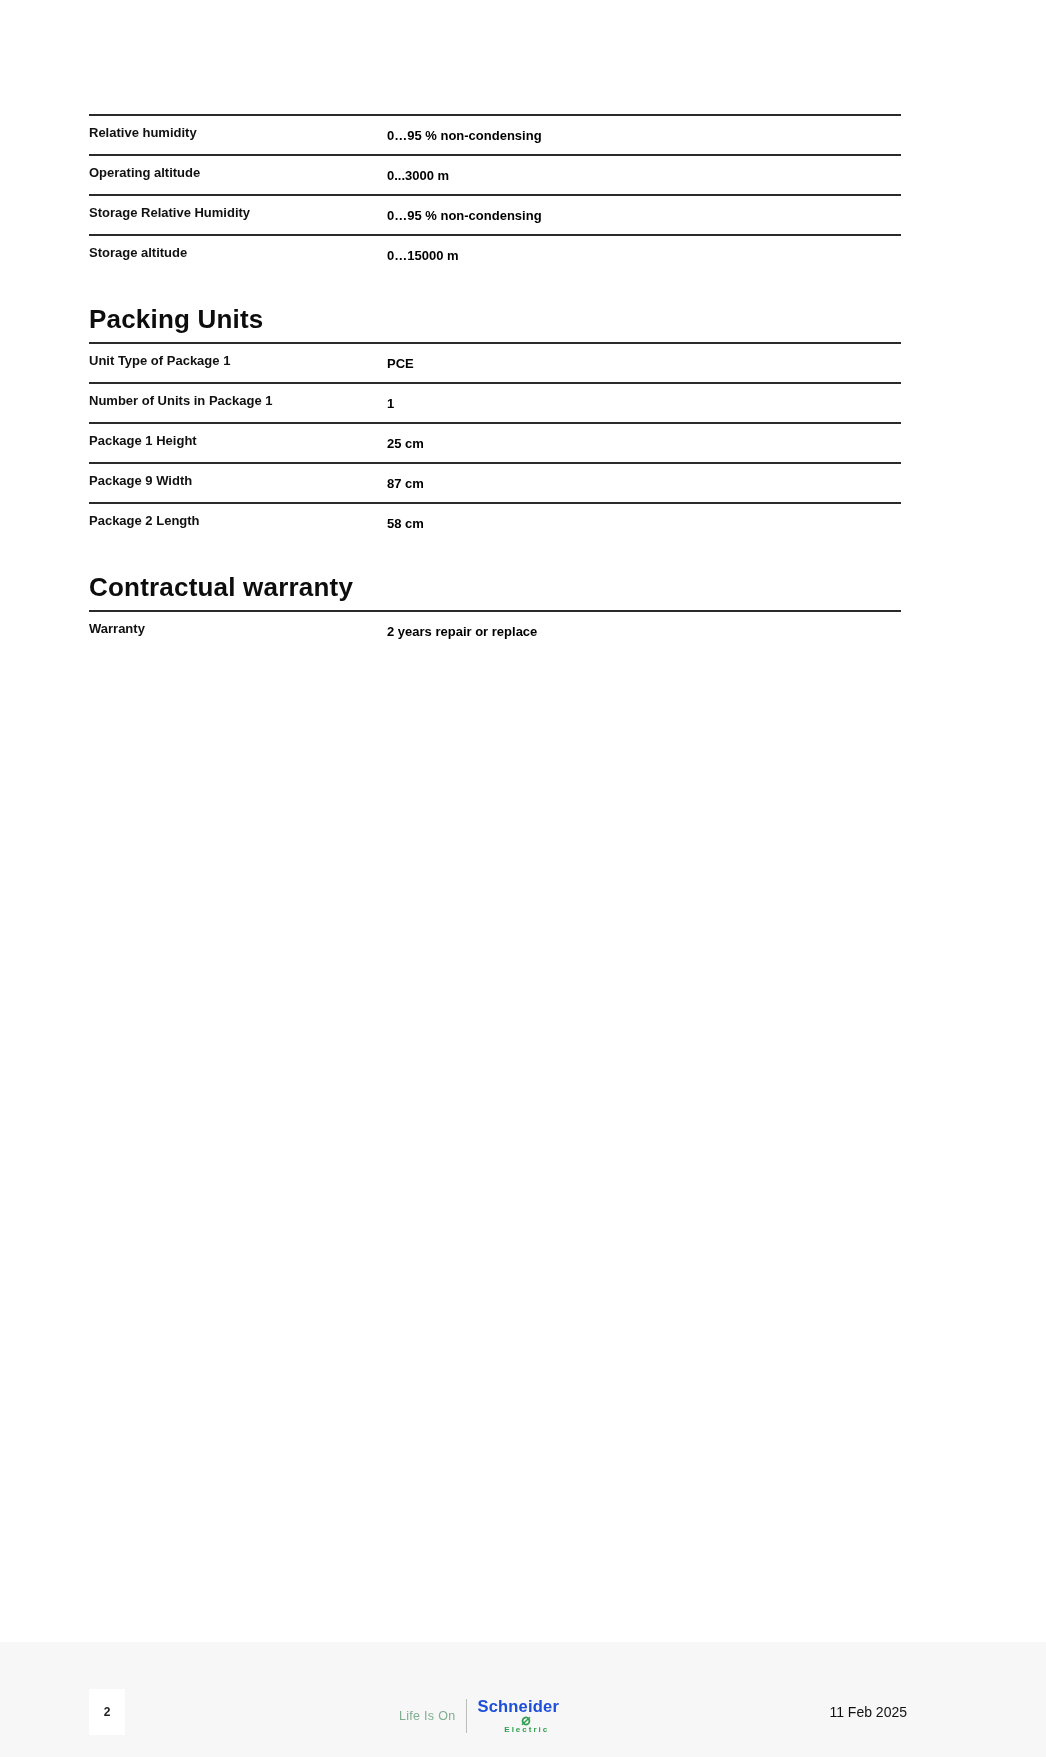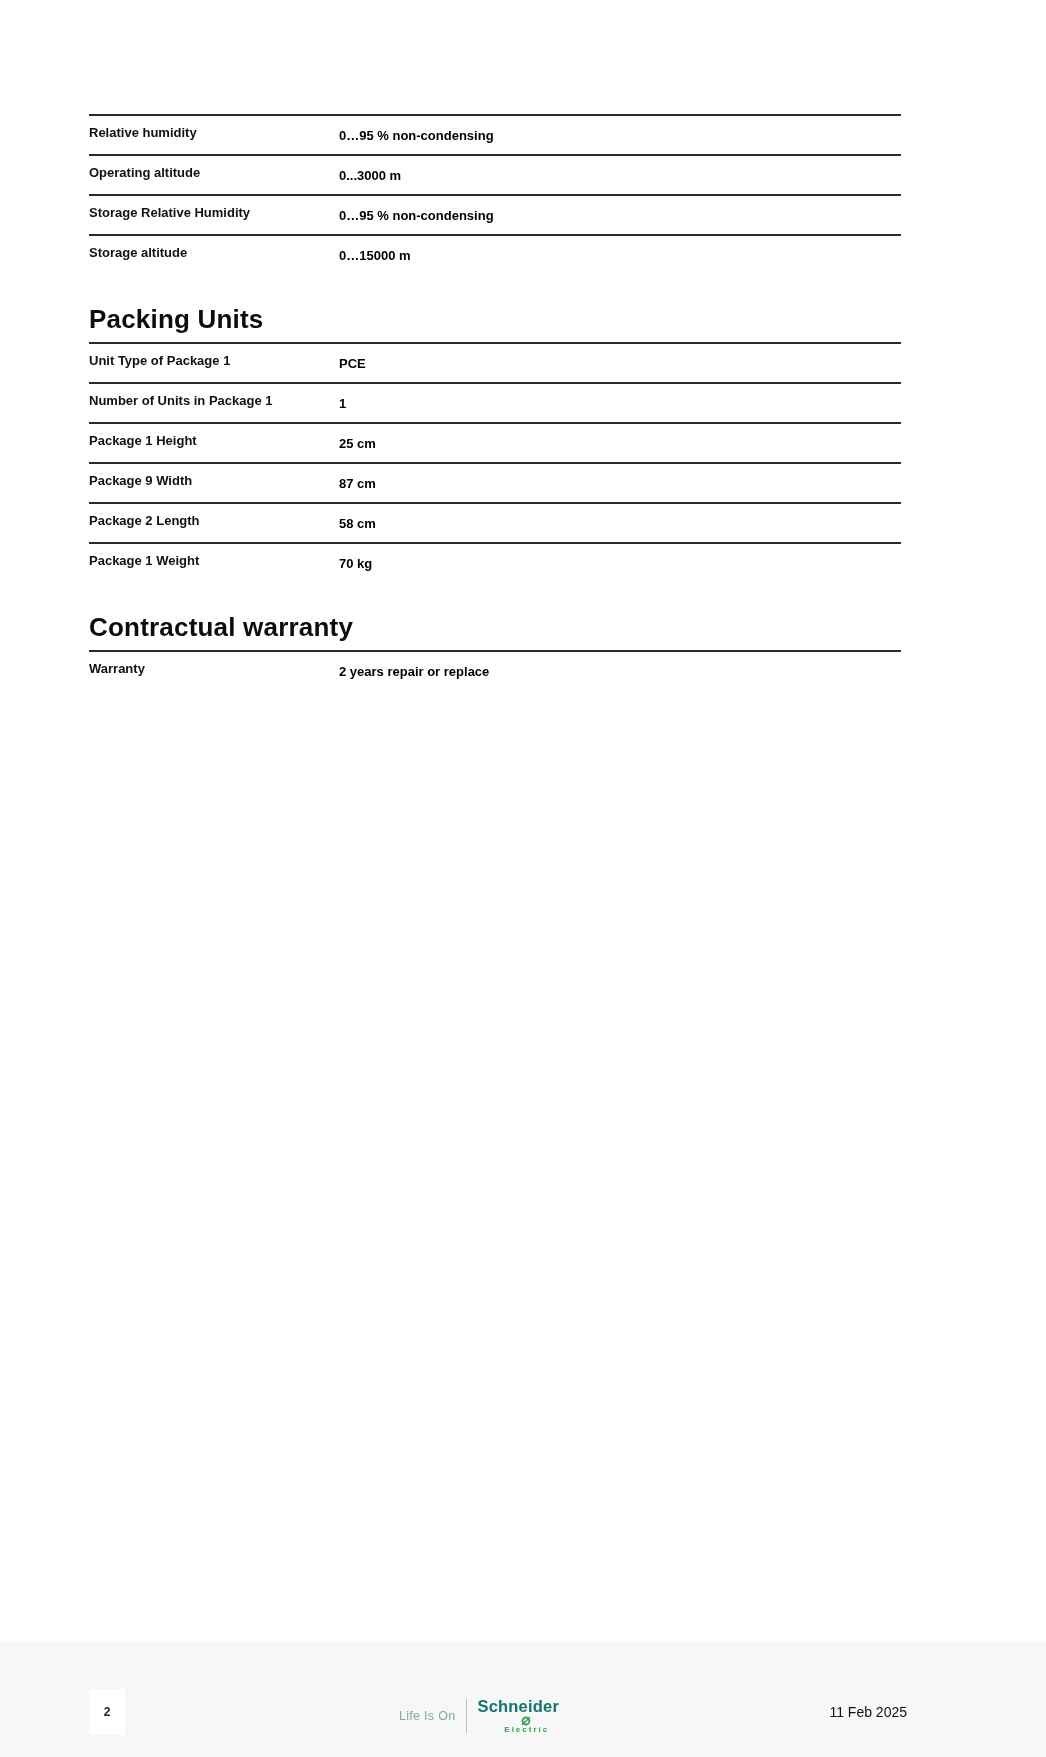--- a/index.html
+++ b/index.html
@@ -19,21 +19,21 @@
     width:812px;
   }
   .spec-table { width:100%; }
   .first-table { margin-top:114px; }
   .spec-row {
     display:flex;
     border-top:2px solid #2a2a2a;
     padding:9px 0 11px 0;
   }
   .spec-label {
-    width:250px;
+    width:298px;
     padding-right:45px;
     font-size:13px;
     font-weight:700;
     line-height:15px;
     color:#111;
   }
   .spec-value {
     flex:1;
     padding-top:3px;
     font-size:13px;
@@ -79,21 +79,21 @@
   }
   .logo-divider {
     width:1px; height:34px;
     background:#b9bcb9;
     margin:0 11px 0 10px;
   }
   .brand-block { display:flex; flex-direction:column; line-height:1; }
   .brand-name {
     font-size:16.5px;
     font-weight:700;
-    color:#0f766e;
+    color:#1d4ed8;
     letter-spacing:0.2px;
   }
   .brand-sub {
     display:flex; align-items:center;
     margin-top:1px;
     margin-left:17px;
     flex-direction:column;
   }
   .brand-sub-text {
     font-size:8px;
@@ -152,24 +152,20 @@
           <div class="spec-label">Package 1 Height</div>
           <div class="spec-value">25 cm</div>
         </div>
         <div class="spec-row">
           <div class="spec-label">Package 9 Width</div>
           <div class="spec-value">87 cm</div>
         </div>
         <div class="spec-row">
           <div class="spec-label">Package 2 Length</div>
           <div class="spec-value">58 cm</div>
-        </div>
-        <div class="spec-row">
-          <div class="spec-label">Package 1 Weight</div>
-          <div class="spec-value">70 kg</div>
         </div>
       </div>
     </section>
 
     <section>
       <h2 class="section-heading">Contractual warranty</h2>
       <div class="spec-table">
         <div class="spec-row">
           <div class="spec-label">Warranty</div>
           <div class="spec-value">2 years repair or replace</div>

